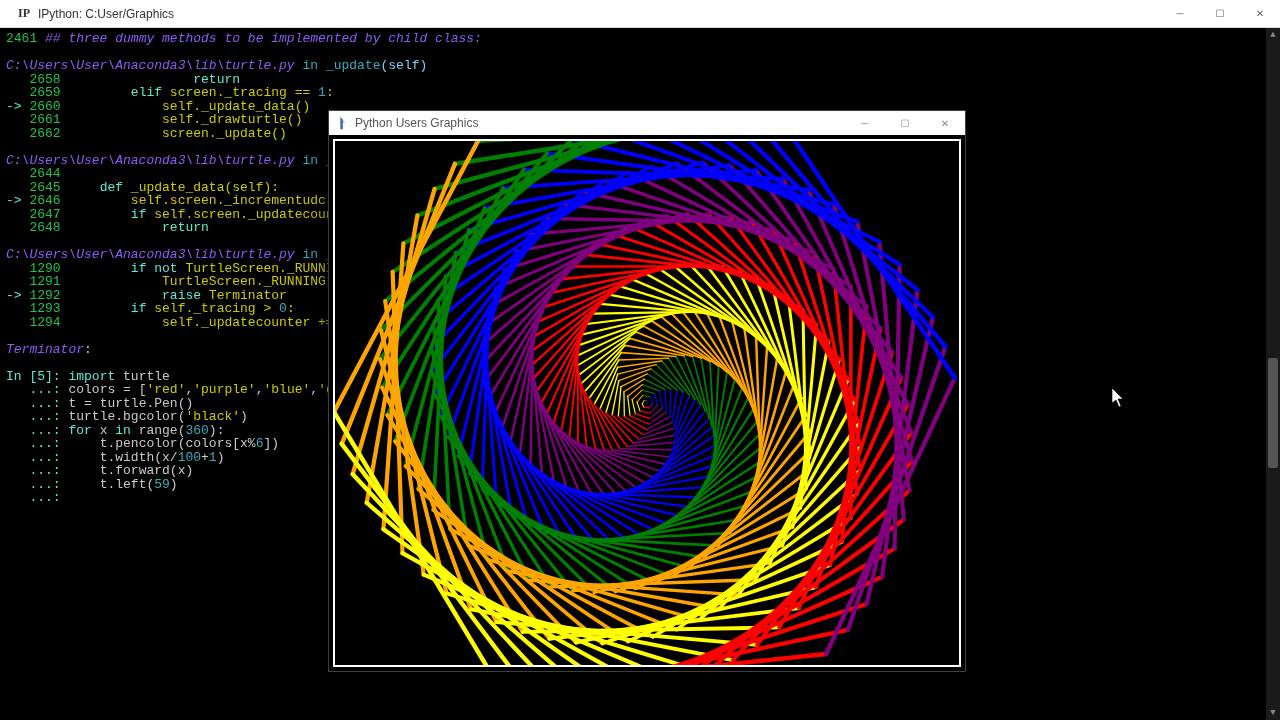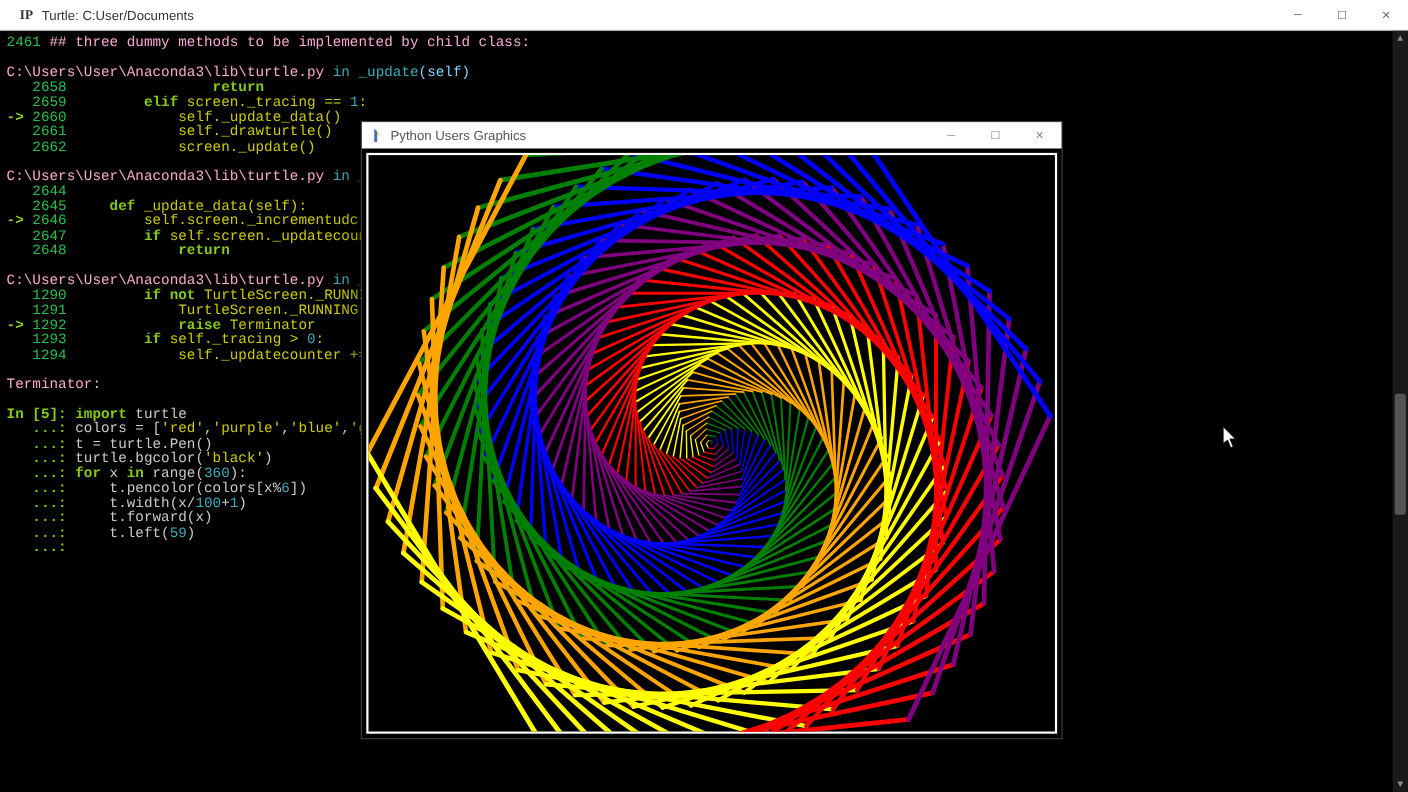--- a/index.html
+++ b/index.html
@@ -51,22 +51,22 @@
     top: 28px; left: 0; right: 0; bottom: 0;
     background: #000;
     padding: 4px 6px;
     white-space: pre;
     overflow: hidden;
   }
   .line { line-height: 1.05; height: 13.5px; }
 
   
   .lineno   { color: #23c04b; }
-  .red      { color: #f9a8d4; }
-  .grn      { color: #84cc16; font-weight: bold; }
+  .red      { color: #8b5cf6; font-style: italic; }
+  .grn      { color: #5eead4; }
   .cy       { color: #38acbd; }
   .ye       { color: #cccb02; }
   .wh       { color: #c9c9c9; }
   .bl       { color: #7dd3fc; }
 
   
   .vscroll {
     position: absolute;
     top: 28px; right: 0; bottom: 0;
     width: 14px;
@@ -131,21 +131,21 @@
     top: 388px; left: 1112px;
     width: 14px; height:20px;
     pointer-events:none;
   }
 </style>
 </head>
 <body>
 
 <div class="main-titlebar">
   <span class="app-icon">IP</span>
-  <span>Turtle: C:User/Documents</span>
+  <span>IPython: C:User/Graphics</span>
   <div class="window-controls">
     <div class="wc-btn">─</div>
     <div class="wc-btn">☐</div>
     <div class="wc-btn">✕</div>
   </div>
 </div>
 
 <div class="console" id="console"><div class="line"><span class="lineno">2461 </span><span class="red">## three dummy methods to be implemented by child class:</span></div><div class="line"><span class="wh"></span></div><div class="line"><span class="red">C:\Users\User\Anaconda3\lib\turtle.py</span><span class="wh"> </span><span class="cy">in</span><span class="wh"> </span><span class="cy">_update</span><span class="bl">(self)</span></div><div class="line"><span class="grn">   </span><span class="lineno">2658 </span><span class="ye">                </span><span class="grn">return</span></div><div class="line"><span class="grn">   </span><span class="lineno">2659 </span><span class="ye">        </span><span class="grn">elif</span><span class="ye"> screen._tracing == </span><span class="cy">1</span><span class="ye">:</span></div><div class="line"><span class="grn">-&gt; </span><span class="lineno">2660 </span><span class="ye">            self._update_data()</span></div><div class="line"><span class="grn">   </span><span class="lineno">2661 </span><span class="ye">            self._drawturtle()</span></div><div class="line"><span class="grn">   </span><span class="lineno">2662 </span><span class="ye">            screen._update()</span></div><div class="line"><span class="wh"></span></div><div class="line"><span class="red">C:\Users\User\Anaconda3\lib\turtle.py</span><span class="wh"> </span><span class="cy">in</span><span class="wh"> </span><span class="cy">_update_data</span><span class="bl">(self)</span></div><div class="line"><span class="grn">   </span><span class="lineno">2644 </span></div><div class="line"><span class="grn">   </span><span class="lineno">2645 </span><span class="ye">    </span><span class="grn">def</span><span class="ye"> _update_data(self):</span></div><div class="line"><span class="grn">-&gt; </span><span class="lineno">2646 </span><span class="ye">        self.screen._incrementudc()</span></div><div class="line"><span class="grn">   </span><span class="lineno">2647 </span><span class="ye">        </span><span class="grn">if</span><span class="ye"> self.screen._updatecounter != </span><span class="cy">0</span><span class="ye">:</span></div><div class="line"><span class="grn">   </span><span class="lineno">2648 </span><span class="ye">            </span><span class="grn">return</span></div><div class="line"><span class="wh"></span></div><div class="line"><span class="red">C:\Users\User\Anaconda3\lib\turtle.py</span><span class="wh"> </span><span class="cy">in</span><span class="wh"> </span><span class="cy">_incrementudc</span><span class="bl">(self)</span></div><div class="line"><span class="grn">   </span><span class="lineno">1290 </span><span class="ye">        </span><span class="grn">if</span><span class="ye"> </span><span class="grn">not</span><span class="ye"> TurtleScreen._RUNNING:</span></div><div class="line"><span class="grn">   </span><span class="lineno">1291 </span><span class="ye">            TurtleScreen._RUNNING = </span><span class="grn">True</span></div><div class="line"><span class="grn">-&gt; </span><span class="lineno">1292 </span><span class="ye">            </span><span class="grn">raise</span><span class="ye"> Terminator</span></div><div class="line"><span class="grn">   </span><span class="lineno">1293 </span><span class="ye">        </span><span class="grn">if</span><span class="ye"> self._tracing &gt; </span><span class="cy">0</span><span class="ye">:</span></div><div class="line"><span class="grn">   </span><span class="lineno">1294 </span><span class="ye">            self._updatecounter += </span><span class="cy">1</span></div><div class="line"><span class="wh"></span></div><div class="line"><span class="red">Terminator</span><span class="wh">:</span></div><div class="line"><span class="wh"></span></div><div class="line"><span class="grn">In [5]: </span><span class="grn">import</span><span class="wh"> turtle</span></div><div class="line"><span class="grn">   ...: </span><span class="wh">colors = [</span><span class="ye">'red'</span><span class="wh">,</span><span class="ye">'purple'</span><span class="wh">,</span><span class="ye">'blue'</span><span class="wh">,</span><span class="ye">'green'</span><span class="wh">,</span><span class="ye">'ora</span></div><div class="line"><span class="grn">   ...: </span><span class="wh">t = turtle.Pen()</span></div><div class="line"><span class="grn">   ...: </span><span class="wh">turtle.bgcolor(</span><span class="ye">'black'</span><span class="wh">)</span></div><div class="line"><span class="grn">   ...: </span><span class="grn">for</span><span class="wh"> x </span><span class="grn">in</span><span class="wh"> range(</span><span class="cy">360</span><span class="wh">):</span></div><div class="line"><span class="grn">   ...: </span><span class="wh">    t.pencolor(colors[x%</span><span class="cy">6</span><span class="wh">])</span></div><div class="line"><span class="grn">   ...: </span><span class="wh">    t.width(x/</span><span class="cy">100</span><span class="wh">+</span><span class="cy">1</span><span class="wh">)</span></div><div class="line"><span class="grn">   ...: </span><span class="wh">    t.forward(x)</span></div><div class="line"><span class="grn">   ...: </span><span class="wh">    t.left(</span><span class="cy">59</span><span class="wh">)</span></div><div class="line"><span class="grn">   ...: </span></div></div>
 
 <div class="vscroll">

